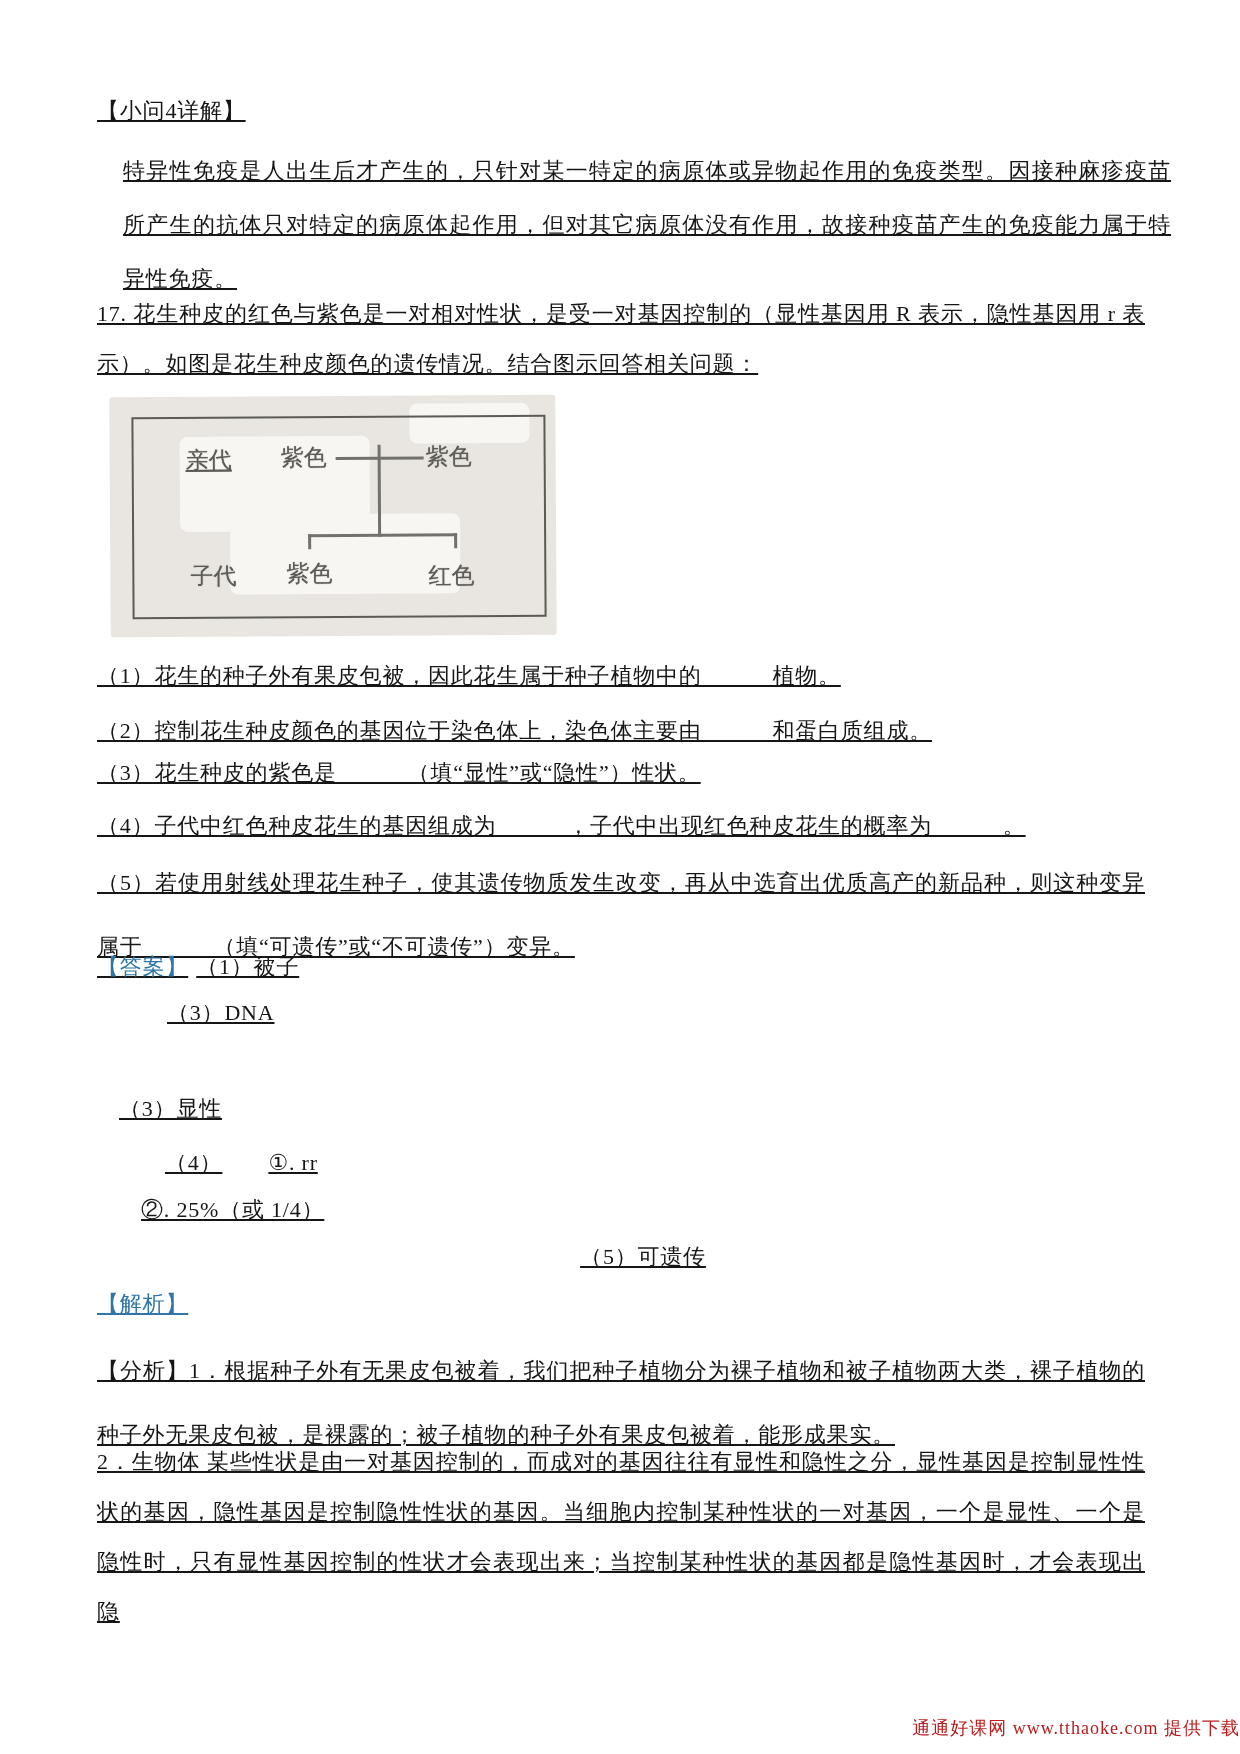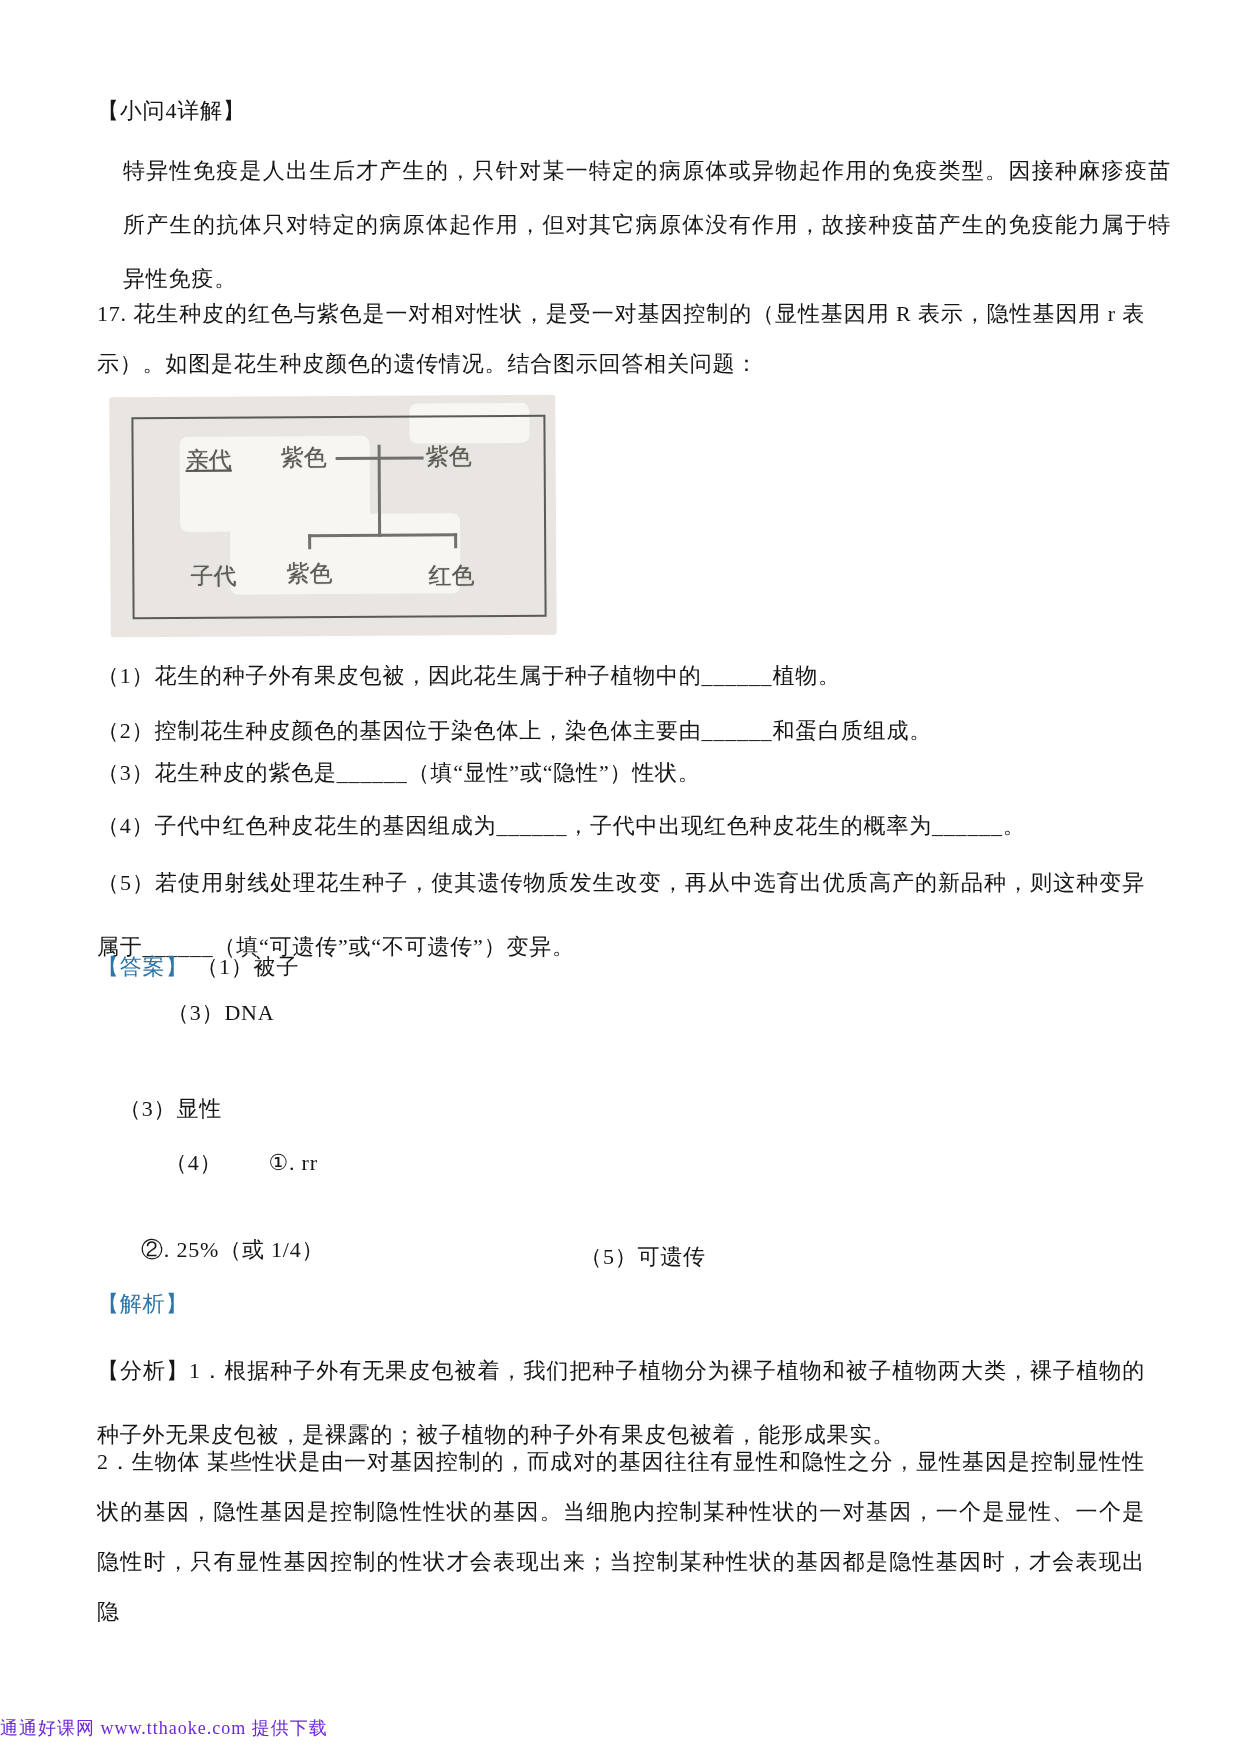--- a/index.html
+++ b/index.html
@@ -12,20 +12,21 @@
     overflow:hidden;
   }
   .blk {
     position:absolute;
     left:97px;
     width:1048px;
     font-size:22px;
     letter-spacing:0.8px;
     text-align:justify;
     color:#161616;
+    text-decoration:underline;
   }
   .lh54 { line-height:54px;margin-left:26px; }
   .lh50 { line-height:50px; }
   .lh48 { line-height:64px; }
   .line { line-height:32px; white-space:nowrap; text-align:left; }
   .blue { color:#2e75a8; }
   .gap8 { display:inline-block; width:8px; }
 
   
   .scan {
@@ -60,28 +61,28 @@
   .t-parent-left     { left:147px; top:24px; }
   .t-parent-right    { left:292px; top:24px; }
   .t-offspring-label { left:56px;  top:142px; }
   .t-offspring-left  { left:152px; top:140px; }
   .t-offspring-right { left:294px; top:143px; }
 
   .footer {
     position:absolute;
     left:0; top:1716px;
     width:1240px;
-    text-align:left;
+    text-align:right;
     font-size:18px;
     letter-spacing:1px;
-    color:#6d28d9;
+    color:#b91c1c;
   }
   .ind70 { padding-left:70px; }
   .ind68 { padding-left:68px; }
-  .ind44 { padding-left:44px;margin-top:40px; }
+  .ind44 { padding-left:44px; }
   .ind22 { padding-left:22px; }
   .gap46 { display:inline-block; width:46px; }
 </style>
 </head>
 <body>
 
 <div>
 
   <div class="blk line" style="top:95px;">【小问4详解】</div>
 

